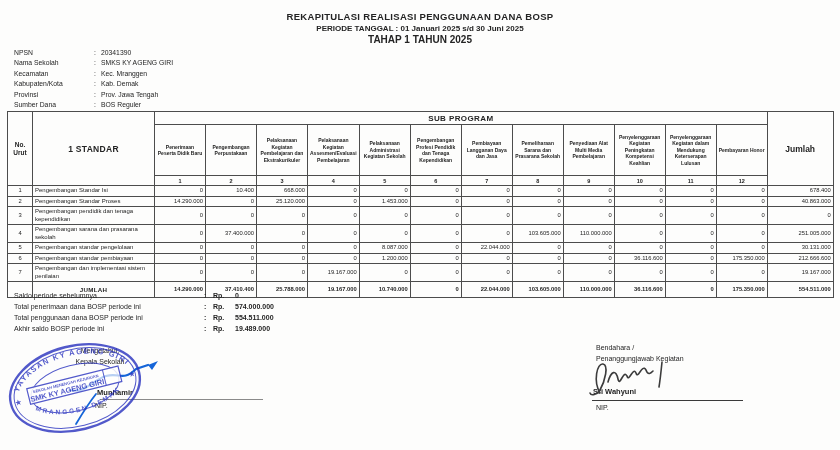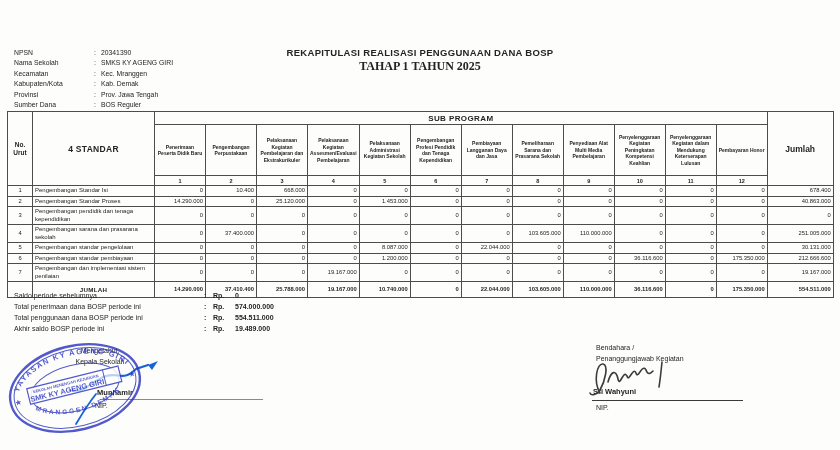--- a/index.html
+++ b/index.html
@@ -1,22 +1,22 @@
 <!DOCTYPE html>
 <html><head>
 <meta charset="utf-8">
 <style>
   html,body{margin:0;padding:0;background:#e8e8e8;}
   .page{position:relative;width:840px;height:450px;background:#fdfdfc;font-family:"Liberation Sans",sans-serif;color:#242424;overflow:hidden;}
 
   
-  .title{position:absolute;top:11px;left:0;width:100%;text-align:center;margin-top:36px;}
+  .title{position:absolute;top:11px;left:0;width:100%;text-align:center;}
   .t1{font-size:9.5px;font-weight:700;letter-spacing:.3px;}
   .t2{font-size:8px;font-weight:700;margin-top:2px;}
-  .t3{font-size:12px;font-weight:700;margin-top:1px;font-family:Liberation Serif, serif;}
+  .t3{font-size:10px;font-weight:700;margin-top:1px;}
 
   
   .info{position:absolute;left:14px;top:49px;}
   .info-row{height:10.4px;font-size:6.8px;white-space:nowrap;}
   .ilbl{display:inline-block;width:80px;}
   .isep{display:inline-block;width:7px;}
 
   
   table{position:absolute;left:7px;top:111px;border-collapse:collapse;table-layout:fixed;}
   th,td{border:1px solid #4c4c4c;padding:0 1px;overflow:hidden;}
@@ -57,20 +57,21 @@
   .swooshL{position:absolute;left:60px;top:354px;}
   .scribbleR{position:absolute;left:578px;top:355px;}
 </style>
 </head>
 <body>
 
 <div class="page">
 
   <div class="title">
     <div class="t1">REKAPITULASI REALISASI PENGGUNAAN DANA BOSP</div>
+    <div class="t2">PERIODE TANGGAL : 01 Januari 2025 s/d 30 Juni 2025</div>
     <div class="t3">TAHAP 1 TAHUN 2025</div>
   </div>
 
   <div class="info">
       <div class="info-row"><span class="ilbl">NPSN</span><span class="isep">:</span><span class="ival">20341390</span></div>
       <div class="info-row"><span class="ilbl">Nama Sekolah</span><span class="isep">:</span><span class="ival">SMKS KY AGENG GIRI</span></div>
       <div class="info-row"><span class="ilbl">Kecamatan</span><span class="isep">:</span><span class="ival">Kec. Mranggen</span></div>
       <div class="info-row"><span class="ilbl">Kabupaten/Kota</span><span class="isep">:</span><span class="ival">Kab. Demak</span></div>
       <div class="info-row"><span class="ilbl">Provinsi</span><span class="isep">:</span><span class="ival">Prov. Jawa Tengah</span></div>
       <div class="info-row"><span class="ilbl">Sumber Dana</span><span class="isep">:</span><span class="ival">BOS Reguler</span></div>
@@ -90,21 +91,21 @@
         <col style="width:51px">
         <col style="width:51px">
         <col style="width:51px">
         <col style="width:51px">
         <col style="width:51px">
         <col style="width:66px">
       </colgroup>
       <thead>
         <tr>
           <th class="th-no" rowspan="3">No. Urut</th>
-          <th class="th-std" rowspan="3">4 STANDAR</th>
+          <th class="th-std" rowspan="3">1 STANDAR</th>
           <th class="th-sub" colspan="12">SUB PROGRAM</th>
           <th class="th-jml" rowspan="3">Jumlah</th>
         </tr>
         <tr>
           <th class="th-lbl">Penerimaan Peserta Didik Baru</th>
           <th class="th-lbl">Pengembangan Perpustakaan</th>
           <th class="th-lbl">Pelaksanaan Kegiatan Pembelajaran dan Ekstrakurikuler</th>
           <th class="th-lbl">Pelaksanaan Kegiatan Assesmen/Evaluasi Pembelajaran</th>
           <th class="th-lbl">Pelaksanaan Administrasi Kegiatan Sekolah</th>
           <th class="th-lbl">Pengembangan Profesi Pendidik dan Tenaga Kependidikan</th>

